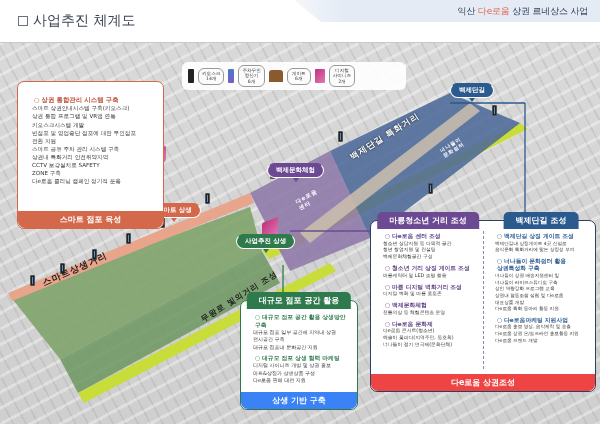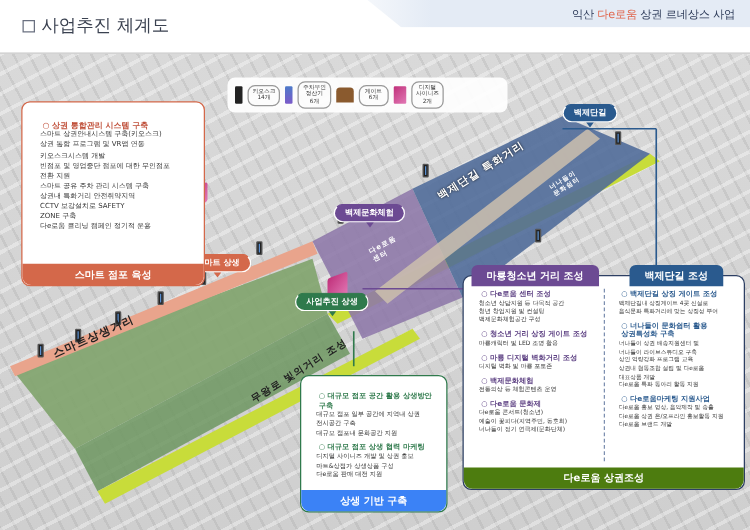--- a/index.html
+++ b/index.html
@@ -126,20 +126,21 @@
     <div class="item">스마트 공유 주차 관리 시스템 구축</div>
     <div class="item" style="white-space:pre">상권내 특화거리 안전취약지역
 CCTV 보강설치로 SAFETY
 ZONE 구축</div>
     <div class="item">다e로움 클리닝 캠페인 정기적 운용</div>
   </div>
   <div class="panel-foot" style="background:#d4684a">스마트 점포 육성</div>
 </div>
 
 <div class="panel" style="left:240px;top:300px;width:118px;height:110px;border:1.5px solid #2f7a4c">
+  <div class="panel-head" style="top:-9px;background:#2f7a4c">대규모 점포 공간 활용</div>
   <div style="padding:9px 4px 0 4px">
     <div class="sec" style="color:#2f7a4c;font-size:5.8px"><span class="o">○</span><span>대규모 점포 공간 활용 상생방안 구축</span></div>
     <div class="item" style="white-space:pre;font-size:5px">대규모 점포 일부 공간에 지역내 상권
 전시공간 구축</div>
     <div class="item" style="font-size:5px">대규모 점포내 문화공간 지원</div>
     <div class="sec" style="color:#2f7a4c;font-size:5.8px"><span class="o">○</span><span>대규모 점포 상생 협력 마케팅</span></div>
     <div class="item" style="font-size:5px">디지털 사이니즈 개발 및 상권 홍보</div>
     <div class="item" style="font-size:5px">마트&amp;상점가 상생상품 구성</div>
     <div class="item" style="font-size:5px">다e로움 판매 대전 지원</div>
   </div>
@@ -176,14 +177,14 @@
 너나들이 라이브스튜디오 구축</div>
     <div class="item" style="font-size:4.6px">상인 역량강화 프로그램 교육</div>
     <div class="item" style="font-size:4.6px;white-space:pre">상권내 협동조합 설립 및 다e로움
 대표상품 개발</div>
     <div class="item" style="font-size:4.6px">다e로움 특화 동아리 활동 지원</div>
     <div class="sec" style="color:#2a5a8e;font-size:5.8px"><span class="o">○</span><span>다e로움마케팅 지원사업</span></div>
     <div class="item" style="font-size:4.6px">다e로움 홍보 영상, 음악제작 및 송출</div>
     <div class="item" style="font-size:4.6px">다e로움 상권 온/오프라인 홍보활동 지원</div>
     <div class="item" style="font-size:4.6px">다e로움 브랜드 개발</div>
   </div>
-  <div class="panel-foot" style="background:#4d7c0f">다e로움 상권조성</div>
+  <div class="panel-foot" style="background:#ef4444">다e로움 상권조성</div>
 </div>
 
 </body></html>

